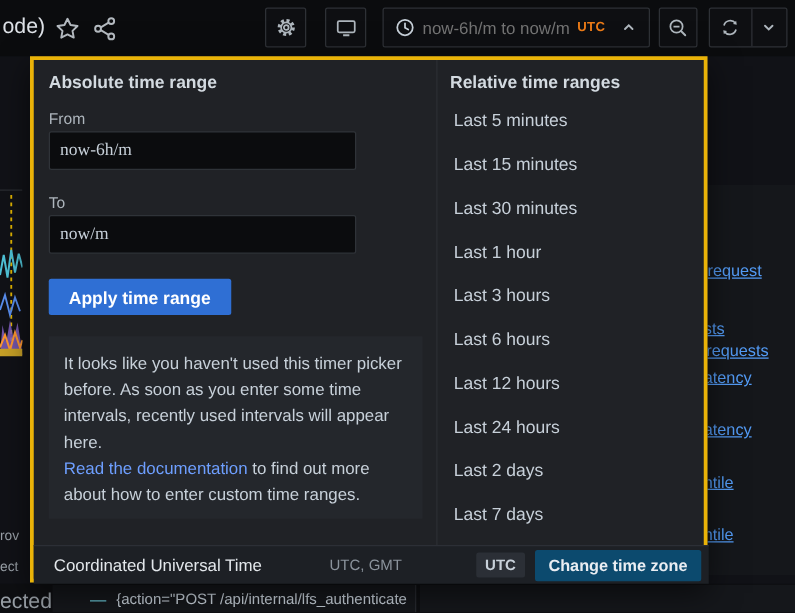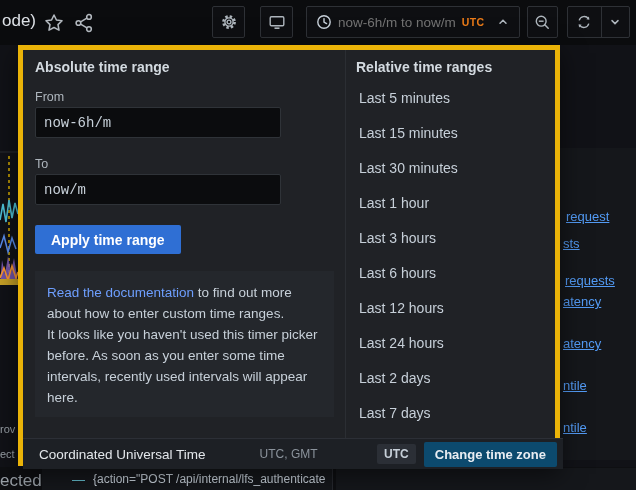--- a/index.html
+++ b/index.html
@@ -26,26 +26,26 @@
   .bg-right-panel { position:absolute; left:558px; top:148px; width:78px; height:312px; background:#15171b; border-left:1px solid #26282e; z-index:1; }
   .bg-link { position:absolute; color:#539bf5; font-size:13px; text-decoration:underline; cursor:pointer; z-index:2; white-space:nowrap; }
   .bg-bottom { position:absolute; left:0; top:467px; width:636px; height:23px; background:#0e0f12; z-index:1; }
   .bg-bottom-panel { position:absolute; left:42px; top:1px; width:291px; height:22px; background:#15171b; border-right:1px solid #26282e; display:flex; align-items:center; overflow:hidden; }
   .legend-dash { color:#6ed0e0; font-size:13px; margin:0 8px 0 30px; }
   .legend-text { color:#c7d0d9; font-size:12px; white-space:nowrap; }
   .bg-bottom-right { position:absolute; left:336px; top:1px; width:300px; height:22px; background:#15171b; }
   .ected { position:absolute; left:0; top:471px; color:#9aa1a8; font-size:17px; z-index:2; }
 
   
-  .overlay { position:absolute; left:18px; top:45px; width:542px; height:421px; background:#202226;
-             border:5px solid #eab308; box-shadow:0 8px 24px rgba(0,0,0,.55); z-index:10; }
+  .overlay { position:absolute; left:24px; top:45px; width:542px; height:421px; background:#202226;
+             border:3px solid #eab308; box-shadow:0 8px 24px rgba(0,0,0,.55); z-index:10; }
   .sec-heading { position:absolute; color:#d3dae0; font-size:14px; font-weight:bold; }
   .field-label { position:absolute; color:#aeb6bd; font-size:12.5px; }
   .tr-input { position:absolute; width:246px; height:31px; background:#0b0c0e; border:1px solid #2f3338;
-              border-radius:2px; color:#c7d0d9; font-size:14px; padding:0 8px; font-family:Liberation Mono, monospace; outline:none; }
+              border-radius:2px; color:#c7d0d9; font-size:14px; padding:0 8px; font-family:Liberation Serif, serif; outline:none; }
   .apply-btn { position:absolute; left:12px; top:175px; height:29px; padding:0 16px; background:#2f6fd4;
                border:none; border-radius:2px; color:#ffffff; font-size:14px; font-weight:bold; cursor:pointer; font-family:"Liberation Sans",sans-serif; }
   .info-box { position:absolute; left:12px; top:221px; width:299px; height:146px; background:#24272c; padding:11px 12px; }
   .info-box p { color:#c7d0d9; font-size:13.5px; line-height:21px; }
   .info-link { color:#6e9fff; cursor:pointer; }
   .v-divider { position:absolute; left:322px; top:0; width:1px; height:388px; background:#2b2e33; }
   .rel-heading { left:333px; top:9px; }
   .rel-list { position:absolute; left:323px; top:31px; width:218px; }
   .rel-item { height:35px; line-height:35px; padding-left:13px; color:#c7d0d9; font-size:14px; cursor:pointer; }
 
@@ -74,21 +74,21 @@
     <path d="M0,136 L2,112 L5,126 L8,108 L11,124 L14,110 L17,128 L18,136 Z" fill="#8561c5" opacity="0.85"></path>
     <path d="M0,130 L4,120 L8,132 L12,118 L16,130 L18,124" fill="none" stroke="#ff9830" stroke-width="1.6"></path>
     <rect x="0" y="131" width="18" height="6" fill="#c9a227"></rect>
   </svg>
 
   <span class="bg-frag bg-text" style="left:0;top:423px;">rov</span>
   <span class="bg-frag bg-text" style="left:0;top:448px;">ect</span>
 
   <div class="bg-right-panel"></div>
   <a class="bg-link" style="left:566px;top:209px;">request</a>
-  <a class="bg-link" style="left:563px;top:236px;">sts</a>
+  <a class="bg-link" style="left:563px;top:255px;">sts</a>
   <a class="bg-link" style="left:565px;top:273px;">requests</a>
   <a class="bg-link" style="left:563px;top:294px;">atency</a>
   <a class="bg-link" style="left:563px;top:336px;">atency</a>
   <a class="bg-link" style="left:563px;top:378px;">ntile</a>
   <a class="bg-link" style="left:563px;top:420px;">ntile</a>
 
   <div class="bg-bottom">
     <div class="bg-bottom-panel">
       <span class="legend-dash">—</span>
       <span class="legend-text">{action="POST /api/internal/lfs_authenticate</span>
@@ -176,22 +176,22 @@
 
     <label class="field-label" style="left:12px;top:40px;">From</label>
     <input class="tr-input" style="left: 12px; top: 57px;" value="now-6h/m">
 
     <label class="field-label" style="left:12px;top:107px;">To</label>
     <input class="tr-input" style="left: 12px; top: 124px;" value="now/m">
 
     <button class="apply-btn">Apply time range</button>
 
     <div class="info-box">
+      <p>It looks like you haven't used this timer picker before. As soon as you enter some time intervals, recently used intervals will appear here.</p>
       <p><span class="info-link">Read the documentation</span><span> to find out more about how to enter custom time ranges.</span></p>
-      <p>It looks like you haven't used this timer picker before. As soon as you enter some time intervals, recently used intervals will appear here.</p>
     </div>
 
     <div class="v-divider"></div>
 
     <div class="sec-heading rel-heading">Relative time ranges</div>
     <div class="rel-list">
       <div class="rel-item">Last 5 minutes</div>
       <div class="rel-item">Last 15 minutes</div>
       <div class="rel-item">Last 30 minutes</div>
       <div class="rel-item">Last 1 hour</div>

